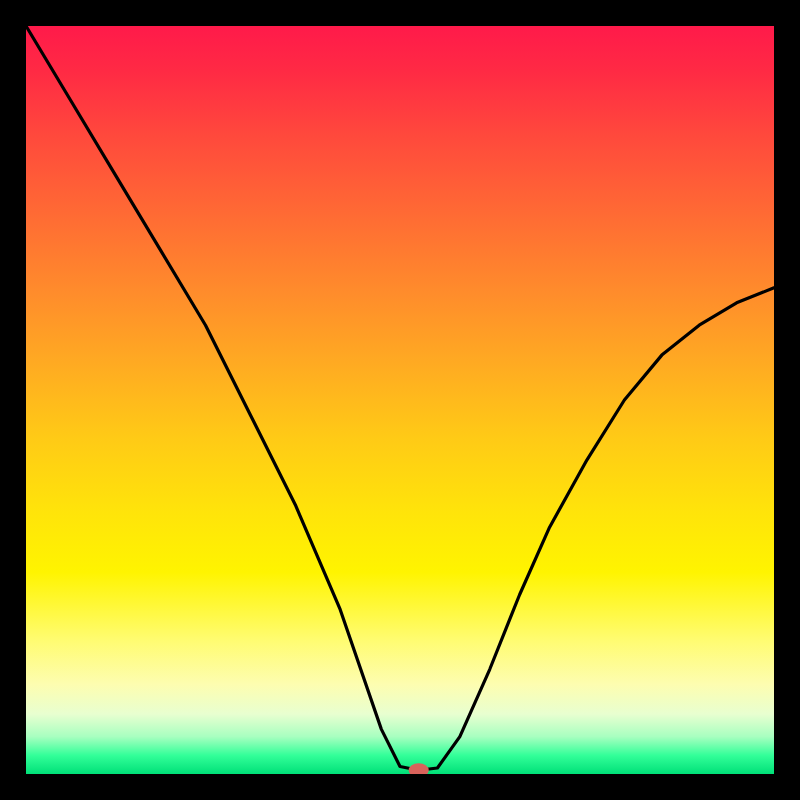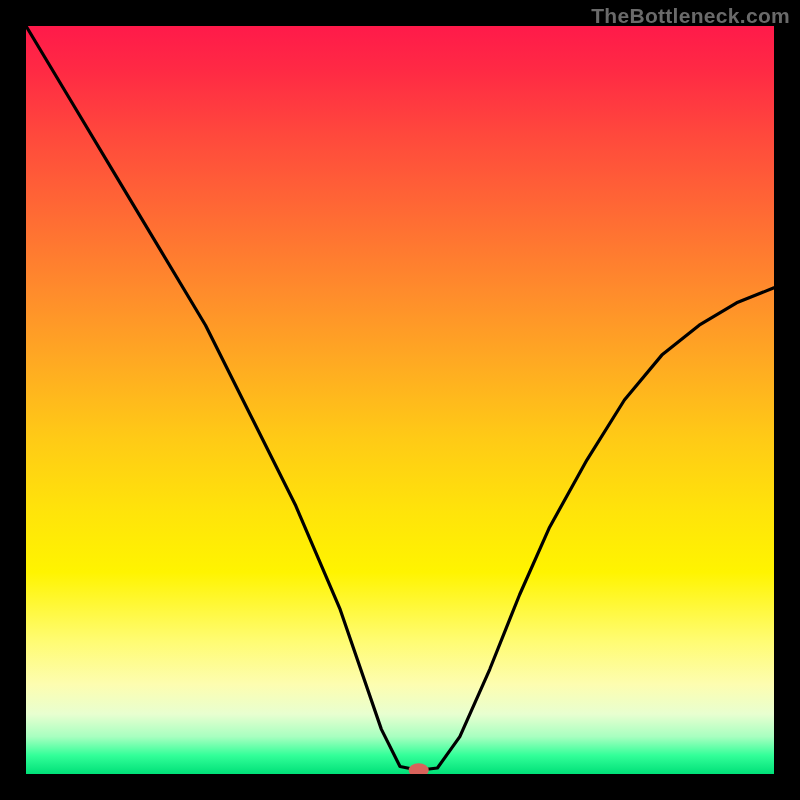--- a/index.html
+++ b/index.html
@@ -64,21 +64,20 @@
     font-size: 21px;
     font-weight: 600;
     color: #6a6a6a;
     letter-spacing: 0.3px;
   }
 </style>
 </head>
 <body>
 
 <div class="frame">
-  <div class="watermark">TheBottleneck.com</div>
 
   <div class="plot-area">
     <div class="gradient-bg"></div>
 
     <svg class="curve-svg" viewBox="0 0 748 748" preserveAspectRatio="none">
       <path id="curve-path" class="curve-path" d="M0.00 0.00 L44.88 74.80 L89.76 149.60 L134.64 224.40 L179.52 299.20 L224.40 388.96 L269.28 478.72 L314.16 583.44 L355.30 703.12 L374.00 740.52 L392.70 744.26 L411.40 742.02 L433.84 710.60 L463.76 643.28 L493.68 568.48 L523.60 501.16 L561.00 433.84 L598.40 374.00 L635.80 329.12 L673.20 299.20 L710.60 276.76 L748.00 261.80"></path>
       <ellipse id="curve-marker" class="marker" cx="392.70" cy="744.26" rx="10" ry="7" fill="#d9625b"></ellipse>
     </svg>
   </div>
 </div>

